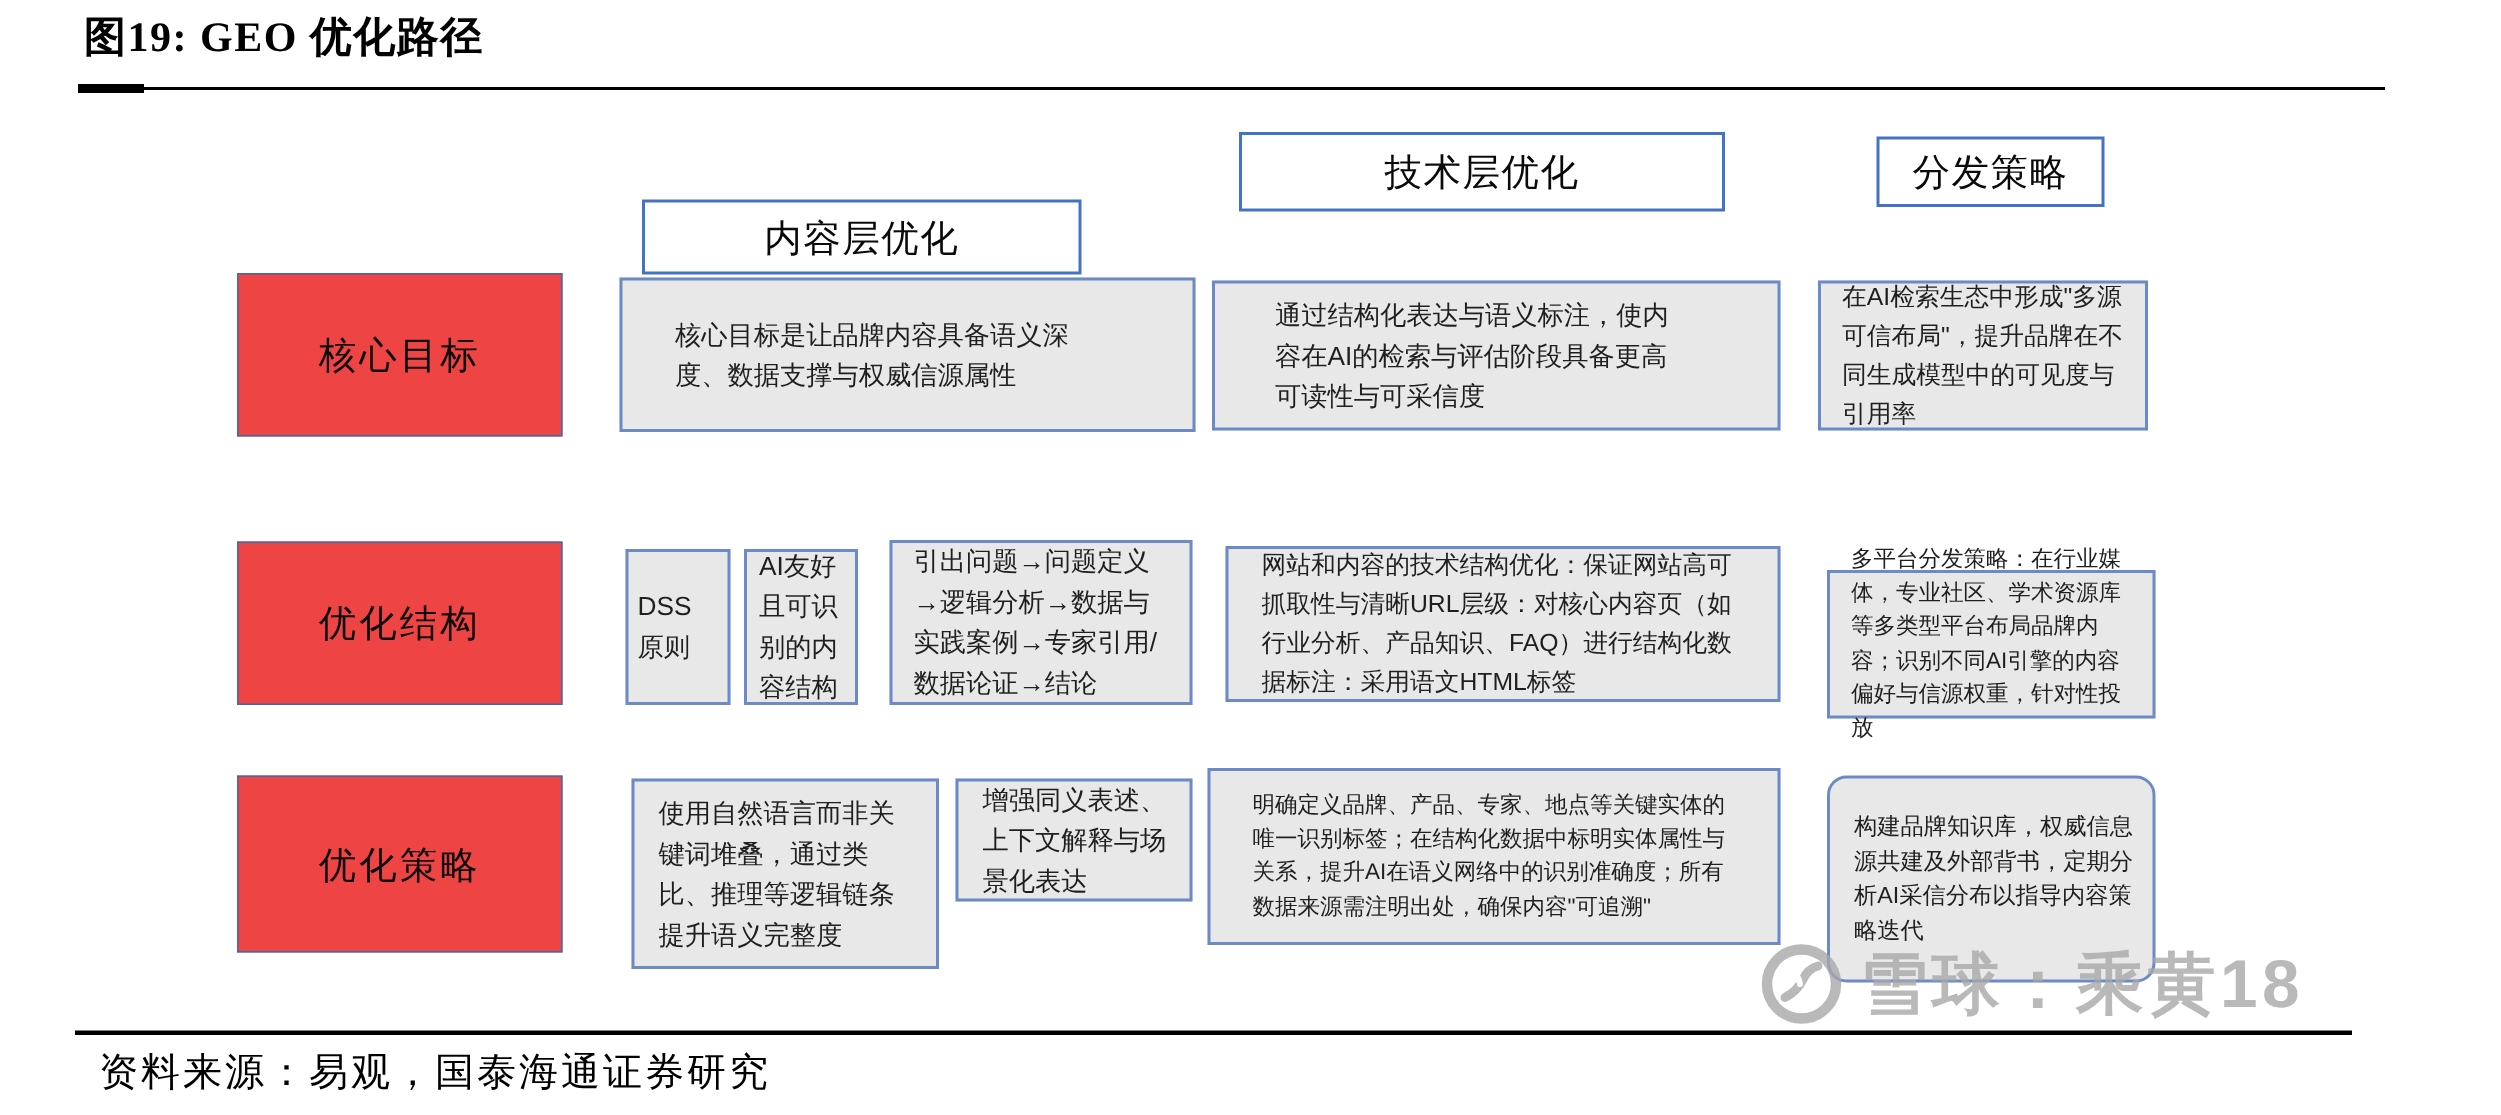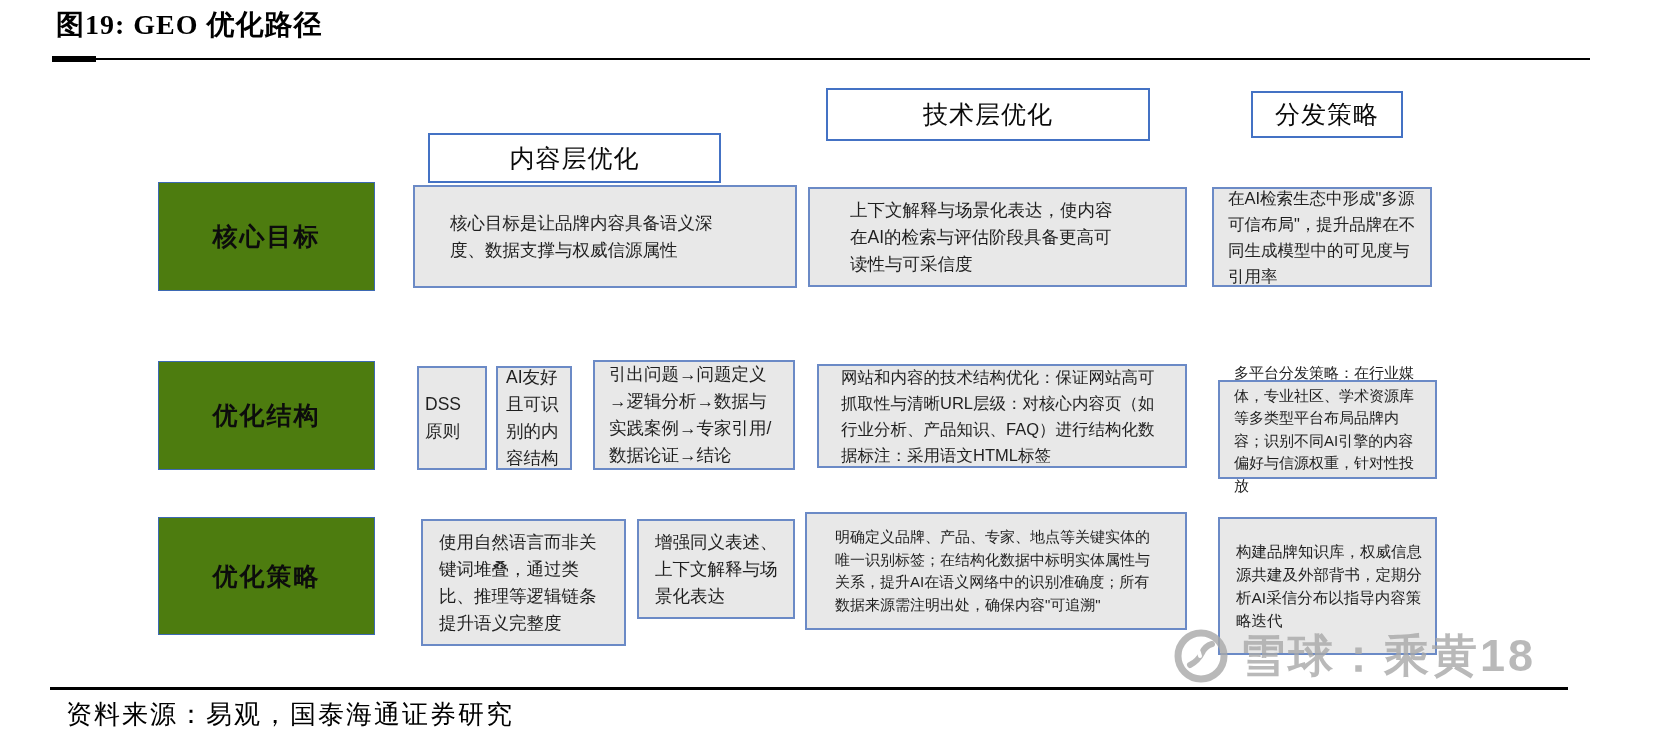--- a/index.html
+++ b/index.html
@@ -20,23 +20,23 @@
   }
   .rule-thin{left:52px;top:58px;width:1538px;height:2px;background:#000;}
   .rule-thick{left:52px;top:56px;width:44px;height:6px;background:#000;}
 
   .header-box{
     background:#ffffff;border:2px solid #4472c4;
     display:flex;align-items:center;justify-content:center;
     font-size:25px;color:#0a0a0a;letter-spacing:1px;
   }
   .label-box{
-    background:#4d7c0f;border:1px solid #3d69b3;
+    background:#ef4444;border:1px solid #3d69b3;
     display:flex;align-items:center;justify-content:center;
-    font-size:25px;font-weight:700;color:#0c0c0c;letter-spacing:2px;
+    font-size:25px;font-weight:400;color:#0c0c0c;letter-spacing:2px;
   }
   .cell{
     background:#e8e8e8;border:2px solid #6b8ac6;
     display:flex;align-items:center;
     box-sizing:border-box;
   }
   .cell .txt{width:100%;}
 
   .fs17{font-size:17.5px;line-height:27px;}
   .fs16{font-size:16.5px;line-height:26px;}
@@ -87,21 +87,21 @@
     <span>优化结构</span>
   </div>
   <div class="abs label-box" style="left:158px;top:517px;width:215px;height:116px;">
     <span>优化策略</span>
   </div>
 
   <div class="abs cell" style="left:413px;top:185px;width:384px;height:103px;padding:6px 55px 6px 35px;">
     <div class="txt fs17">核心目标是让品牌内容具备语义深度、数据支撑与权威信源属性</div>
   </div>
   <div class="abs cell" style="left:808px;top:187px;width:379px;height:100px;padding:6px 58px 6px 40px;">
-    <div class="txt fs17">上下文解释与场景化表达，使内容在AI的检索与评估阶段具备更高可读性与可采信度</div>
+    <div class="txt fs17">通过结构化表达与语义标注，使内容在AI的检索与评估阶段具备更高可读性与可采信度</div>
   </div>
   <div class="abs cell" style="left:1212px;top:187px;width:220px;height:100px;padding:4px 10px 4px 14px;">
     <div class="txt fs16">在AI检索生态中形成"多源可信布局"，提升品牌在不同生成模型中的可见度与引用率</div>
   </div>
 
   <div class="abs cell" style="left:417px;top:366px;width:70px;height:104px;padding:4px 6px;">
     <div class="txt fs17 center">DSS 原则</div>
   </div>
   <div class="abs cell" style="left:496px;top:366px;width:76px;height:104px;padding:4px 8px;">
     <div class="txt fs17">AI友好且可识别的内容结构</div>
@@ -112,27 +112,27 @@
   <div class="abs cell" style="left:817px;top:364px;width:370px;height:104px;padding:4px 26px 4px 22px;">
     <div class="txt fs16">网站和内容的技术结构优化：保证网站高可抓取性与清晰URL层级：对核心内容页（如行业分析、产品知识、FAQ）进行结构化数据标注：采用语文HTML标签</div>
   </div>
   <div class="abs cell" style="left:1218px;top:380px;width:219px;height:99px;padding:4px 12px 4px 14px;">
     <div class="txt fs15">多平台分发策略：在行业媒体，专业社区、学术资源库等多类型平台布局品牌内容；识别不同AI引擎的内容偏好与信源权重，针对性投放</div>
   </div>
 
   <div class="abs cell" style="left:421px;top:519px;width:205px;height:127px;padding:4px 14px 4px 16px;">
     <div class="txt fs17">使用自然语言而非关键词堆叠，通过类比、推理等逻辑链条提升语义完整度</div>
   </div>
-  <div class="abs cell" style="left:637px;top:519px;width:158px;height:100px;padding:4px 12px 4px 16px;">
+  <div class="abs cell" style="left:637px;top:519px;width:158px;height:82px;padding:4px 12px 4px 16px;">
     <div class="txt fs17">增强同义表述、上下文解释与场景化表达</div>
   </div>
   <div class="abs cell" style="left:805px;top:512px;width:382px;height:118px;padding:4px 28px;">
     <div class="txt fs15">明确定义品牌、产品、专家、地点等关键实体的唯一识别标签；在结构化数据中标明实体属性与关系，提升AI在语义网络中的识别准确度；所有数据来源需注明出处，确保内容"可追溯"</div>
   </div>
-  <div class="abs cell" style="left:1218px;top:517px;width:219px;height:138px;padding:4px 12px 4px 16px;">
+  <div class="abs cell" style="left:1218px;top:517px;width:219px;height:138px;padding:4px 12px 4px 16px;border-radius:13px;">
     <div class="txt fs155">构建品牌知识库，权威信息源共建及外部背书，定期分析AI采信分布以指导内容策略迭代</div>
   </div>
 
   <div class="abs rule-bottom"></div>
   <div class="abs source-note">资料来源：易观，国泰海通证券研究</div>
 
   <div class="abs watermark">
     <svg width="58" height="58" viewBox="0 0 58 58">
       <circle cx="29" cy="29" r="23" fill="none" stroke="rgba(168,168,168,0.8)" stroke-width="7"></circle>
       <path d="M18 38 Q26 34 30 26 Q33 19 40 17" fill="none" stroke="rgba(168,168,168,0.8)" stroke-width="6" stroke-linecap="round"></path>

